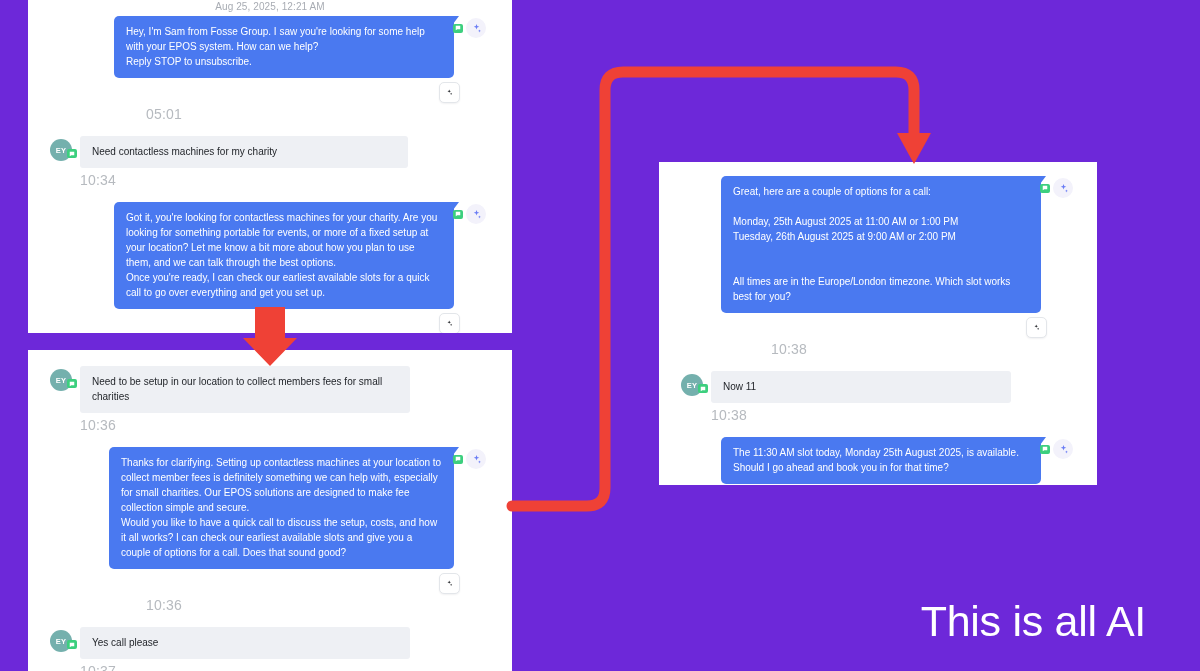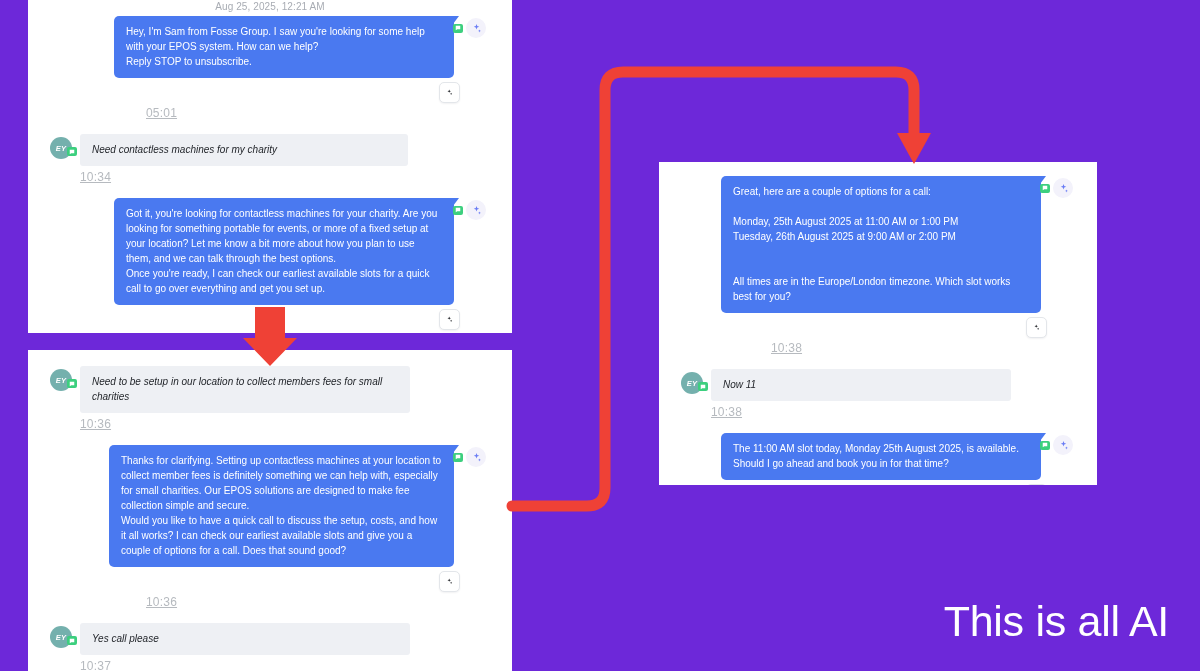--- a/index.html
+++ b/index.html
@@ -48,21 +48,21 @@
     padding: 5px 0 4px 0;
   }
 
   
   .msg-row {
     position: relative;
     display: flex;
     margin-bottom: 2px;
   }
   .msg-row.out { justify-content: flex-end; padding-right: 44px; }
-  .msg-row.in  { justify-content: flex-start; align-items: flex-start; font-style: italic; }
+  .msg-row.in  { justify-content: flex-start; align-items: flex-start; }
 
   
   .avatar-wrap {
     position: relative;
     flex: 0 0 auto;
     margin: 3px 8px 0 8px;
   }
   .avatar {
     width: 22px; height: 22px;
     border-radius: 50%;
@@ -156,40 +156,39 @@
     border-radius: 5px;
     background: #ffffff;
     border: 1px solid #e3e6ea;
     box-shadow: 0 1px 2px rgba(16,24,40,.06);
     display: flex; align-items: center; justify-content: center;
   }
   .action-btn svg { width: 11px; height: 11px; display: block; }
 
   
   .ts {
-    font-size: 12px;
+    font-size: 14px;
     color: #b6babf;
     letter-spacing: .2px;
-    text-decoration: underline;
   }
   .ts.out { padding-left: 104px; margin: 3px 0 14px 0; }
   .ts.in  { padding-left: 38px;  margin: 4px 0 14px 0; }
 
   
   .connector {
     position: absolute;
     left: 0; top: 0;
     width: 1200px; height: 671px;
     pointer-events: none;
   }
 
   
   .caption {
     position: absolute;
-    right: 31px;
+    right: 54px;
     bottom: 28px;
     color: #ffffff;
     font-size: 43px;
     font-weight: 400;
     letter-spacing: -.3px;
     line-height: 1;
     white-space: nowrap;
   }
 </style>
 </head>
@@ -373,21 +372,21 @@
             <svg viewBox="0 0 16 16" fill="#ffffff">
                 <path d="M2 2h12v9H6l-4 3z"></path>
               </svg>
           </span>
         </div>
         <div class="bubble in" style="margin-right:72px;">Now 11</div>
       </div>
       <div class="ts in">10:38</div>
 
       <div class="msg-row out" style="padding-right:42px;">
-        <div class="bubble out" style="max-width:320px;">The 11:00 AM slot today, Monday 25th August 2025, is available. Should I go ahead and book you in for that time?</div>
+        <div class="bubble out" style="max-width:320px;">The 11:30 AM slot today, Monday 25th August 2025, is available. Should I go ahead and book you in for that time?</div>
         <div class="out-badges" style="right:10px;">
           <span class="chan-badge">
             <svg viewBox="0 0 16 16" fill="#ffffff">
                 <path d="M2 2h12v9H6l-4 3z"></path>
               </svg>
           </span>
           <span class="ai-chip">
             <svg viewBox="0 0 24 24" fill="#6b7df5">
               <path d="M12 2l1.6 4.4L18 8l-4.4 1.6L12 14l-1.6-4.4L6 8l4.4-1.6z"></path>
               <path d="M18.5 14l.9 2.4 2.4.9-2.4.9-.9 2.4-.9-2.4-2.4-.9 2.4-.9z"></path>

